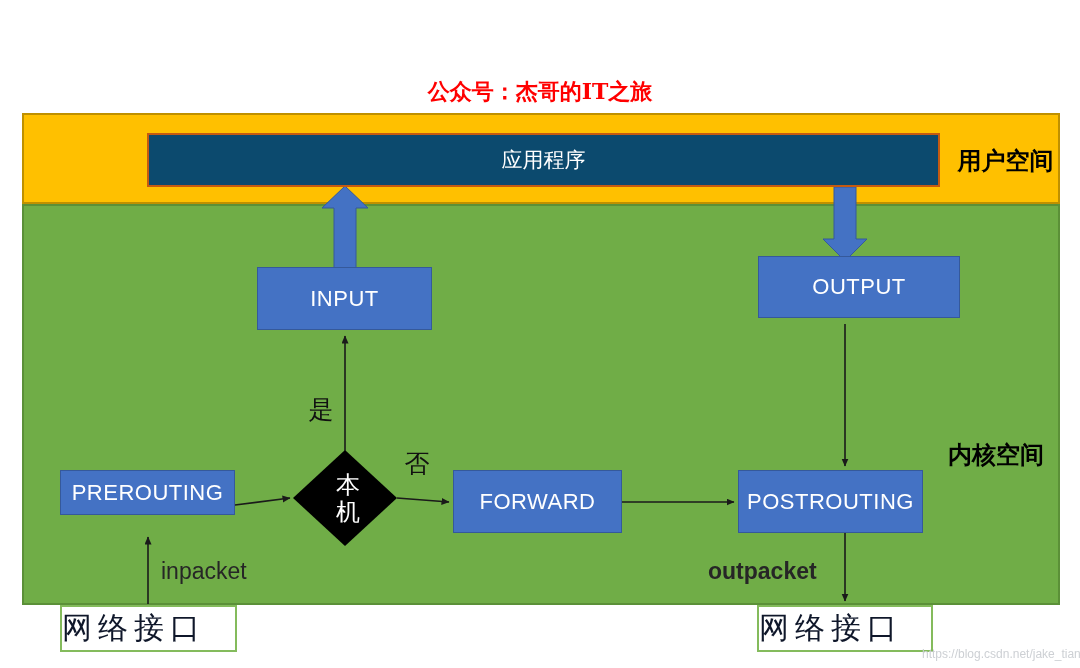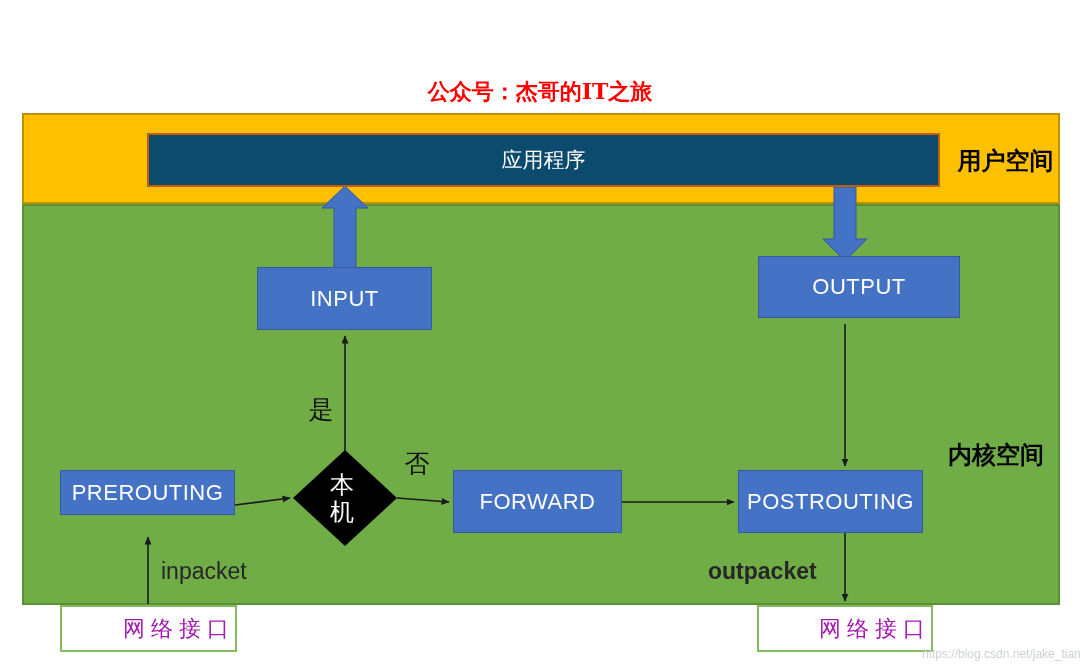--- a/index.html
+++ b/index.html
@@ -63,34 +63,34 @@
     color:#ffffff;font-size:22px;letter-spacing:0.5px;
   }
   #input-box{left:257px;top:267px;width:175px;height:63px;}
   #output-box{left:758px;top:256px;width:202px;height:62px;}
   #prerouting-box{left:60px;top:470px;width:175px;height:45px;}
   #forward-box{left:453px;top:470px;width:169px;height:63px;}
   #postrouting-box{left:738px;top:470px;width:185px;height:63px;}
   #localhost-label{
     left:330px;top:471px;width:30px;
     color:#ffffff;font-size:24px;line-height:27px;
-    text-align:left;word-break:break-all;
+    text-align:right;word-break:break-all;
   }
   .edge-label{color:#111111;font-size:25px;line-height:28px;}
   #yes-label{left:301px;top:395px;width:40px;text-align:center;}
   #no-label{left:397px;top:449px;width:40px;text-align:center;}
   .pkt-label{color:#262626;font-size:23px;line-height:26px;}
   #inpacket-label{left:161px;top:558px;}
   #outpacket-label{left:708px;top:558px;font-weight:bold;}
   .nic-box{
     background:#ffffff;
     border:2px solid #84BB5C;
     box-sizing:border-box;
-    display:flex;align-items:center;justify-content:flex-end;
-    color:#a21caf;font-size:22px;letter-spacing:6px;
+    display:flex;align-items:center;justify-content:flex-start;
+    color:#0f172a;font-size:30px;letter-spacing:6px;
   }
   #nic-left{left:60px;top:605px;width:177px;height:47px;}
   #nic-right{left:757px;top:605px;width:176px;height:47px;}
   #watermark{
     left:922px;top:647px;width:158px;
     font-size:12px;color:#cdd0d4;
     white-space:nowrap;
   }
   #arrow-layer{left:0;top:0;width:1080px;height:668px;pointer-events:none;}
 </style>

